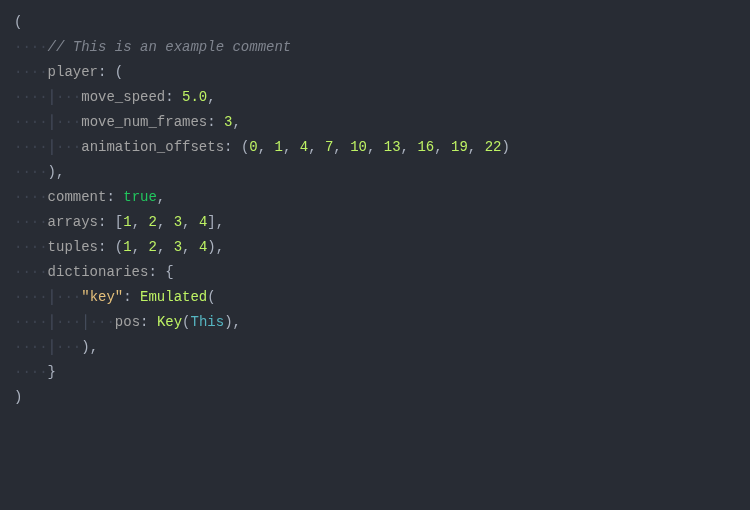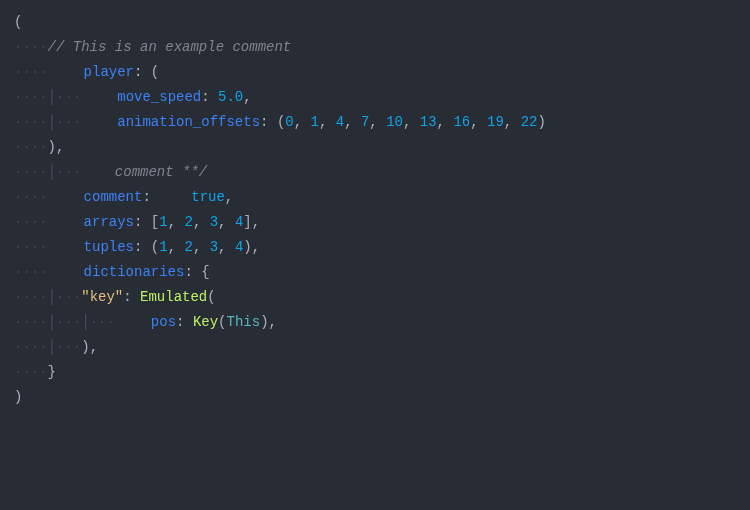--- a/index.html
+++ b/index.html
@@ -12,50 +12,50 @@
     padding: 10px 14px;
     width: 750px;
     height: 510px;
     overflow: hidden;
   }
   .line { white-space: pre; }
   .indent { color: #3e4451; }
   .vline { color: #4b5263; }
   .punct { color: #abb2bf; }
   .comment { color: #7f848e; font-style: italic; text-align: center; }
-  .key { color: #3b82f6; margin-left: 36px; }
-  .number { color: #0ea5e9; font-family: Liberation Mono, monospace; }
-  .boolean { color: #0ea5e9; margin-left: 32px; }
+  .key { color: #a3a3a3; }
+  .number { color: #bef264; font-family: Liberation Mono, monospace; }
+  .boolean { color: #22c55e; }
   .bracket { color: #abb2bf; }
   .string { color: #e5c07b; }
   .type { color: #bef264; }
   .enum { color: #56b6c2; }
   .comma { color: #abb2bf; }
 </style>
 </head>
 <body>
 
 <div class="code">
 
 <div class="line"><span class="punct">(</span></div>
 
 <div class="line"><span class="indent">····</span><span class="comment">// This is an example comment</span></div>
 
 <div class="line"><span class="indent">····</span><span class="key">player</span><span class="punct">:</span><span> </span><span class="punct">(</span></div>
 
 <div class="line"><span class="indent">····</span><span class="vline">│</span><span class="indent">···</span><span class="key">move_speed</span><span class="punct">:</span><span> </span><span class="number">5.0</span><span class="comma">,</span></div>
 
+<div class="line"><span class="indent">····</span><span class="vline">│</span><span class="indent">···</span><span class="key">move_num_frames</span><span class="punct">:</span><span> </span><span class="number">3</span><span class="comma">,</span></div>
 
 
 <div class="line"><span class="indent">····</span><span class="vline">│</span><span class="indent">···</span><span class="key">animation_offsets</span><span class="punct">:</span><span> </span><span class="punct">(</span><span class="number">0</span><span class="comma">, </span><span class="number">1</span><span class="comma">, </span><span class="number">4</span><span class="comma">, </span><span class="number">7</span><span class="comma">, </span><span class="number">10</span><span class="comma">, </span><span class="number">13</span><span class="comma">, </span><span class="number">16</span><span class="comma">, </span><span class="number">19</span><span class="comma">, </span><span class="number">22</span><span class="punct">)</span></div>
 
 <div class="line"><span class="indent">····</span><span class="punct">)</span><span class="comma">,</span></div>
 
 
-<div class="line"><span class="indent">····</span><span class="vline">│</span><span class="indent">···</span><span class="comment">    comment **/</span></div>
 
 <div class="line"><span class="indent">····</span><span class="key">comment</span><span class="punct">:</span><span> </span><span class="boolean">true</span><span class="comma">,</span></div>
 
 <div class="line"><span class="indent">····</span><span class="key">arrays</span><span class="punct">:</span><span> </span><span class="bracket">[</span><span class="number">1</span><span class="comma">, </span><span class="number">2</span><span class="comma">, </span><span class="number">3</span><span class="comma">, </span><span class="number">4</span><span class="bracket">]</span><span class="comma">,</span></div>
 
 <div class="line"><span class="indent">····</span><span class="key">tuples</span><span class="punct">:</span><span> </span><span class="punct">(</span><span class="number">1</span><span class="comma">, </span><span class="number">2</span><span class="comma">, </span><span class="number">3</span><span class="comma">, </span><span class="number">4</span><span class="punct">)</span><span class="comma">,</span></div>
 
 <div class="line"><span class="indent">····</span><span class="key">dictionaries</span><span class="punct">:</span><span> </span><span class="bracket">{</span></div>
 
 <div class="line"><span class="indent">····</span><span class="vline">│</span><span class="indent">···</span><span class="string">"key"</span><span class="punct">:</span><span> </span><span class="type">Emulated</span><span class="punct">(</span></div>

